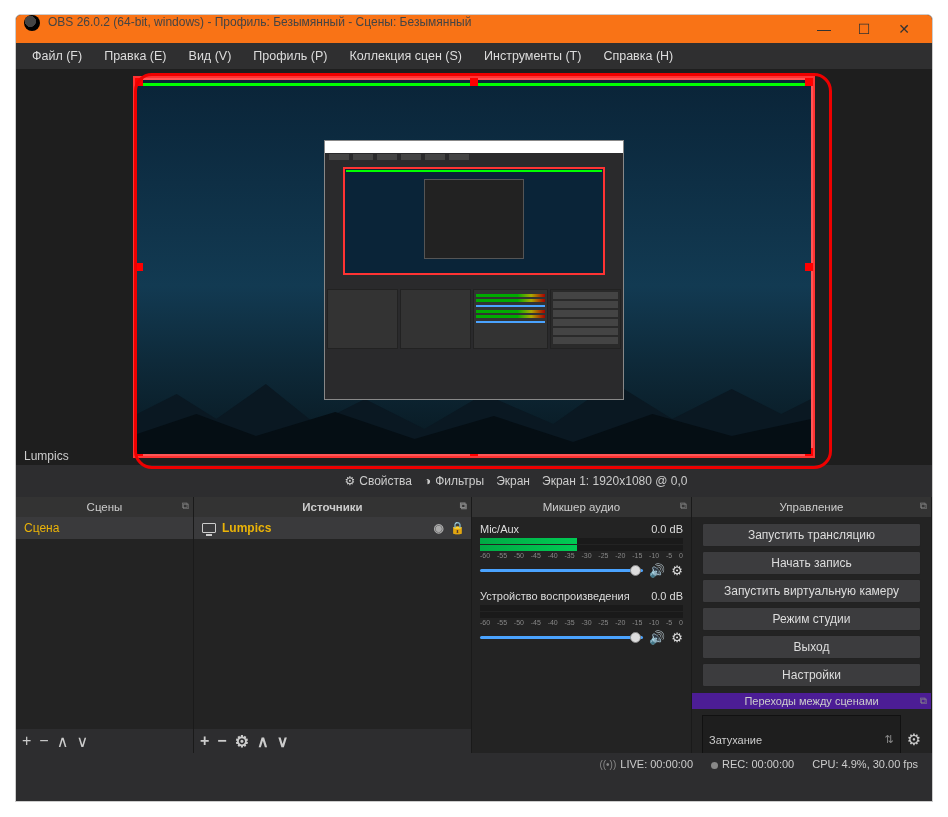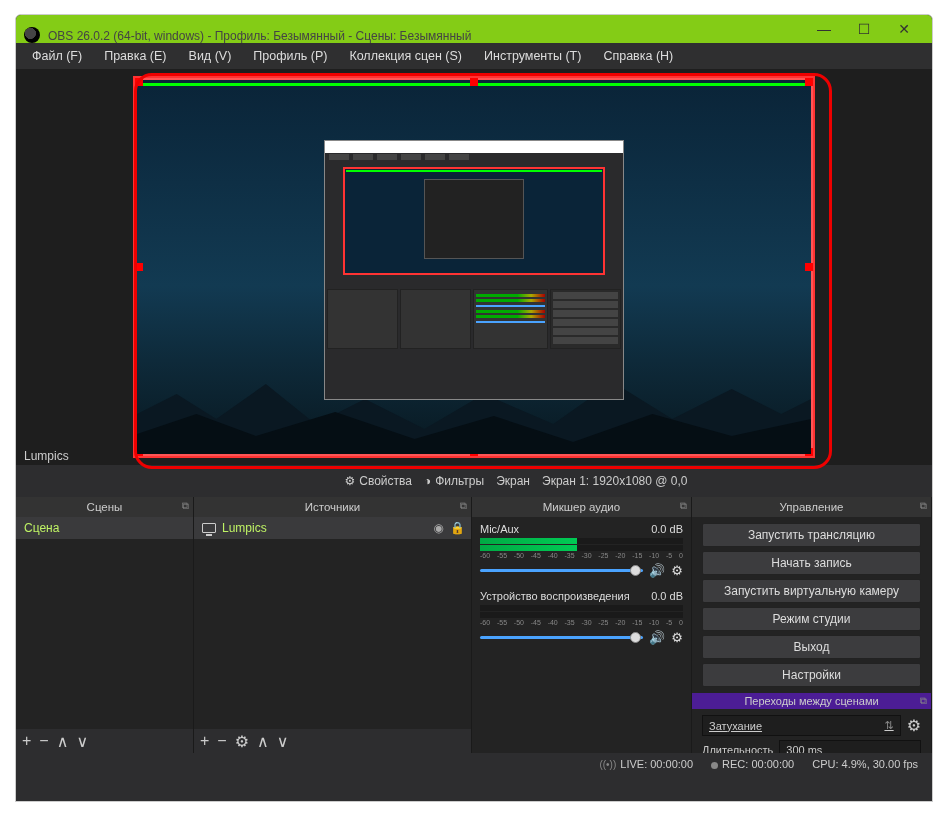--- a/index.html
+++ b/index.html
@@ -1,18 +1,18 @@
 <!DOCTYPE html>
 <html><head>
 <meta charset="utf-8">
 <style>
 * { box-sizing: border-box; margin: 0; padding: 0; font-family: "Segoe UI", Arial, sans-serif; }
 body { background: #fff; width: 948px; height: 817px; overflow: hidden; }
 .win { width: 918px; height: 788px; margin: 14px auto 0; background: #2d2d2f; border: 1px solid #ccc; position: relative; border-radius: 6px 6px 0 0; overflow: hidden; }
-.titlebar { height: 28px; background: #84cc16; display: flex; align-items: flex-end; padding: 0 8px; color: #444; font-size: 12px; }
+.titlebar { height: 28px; background: #f97316; display: flex; align-items: flex-start; padding: 0 8px; color: #444; font-size: 12px; }
 .titlebar .logo { width: 16px; height: 16px; border-radius: 50%; background: radial-gradient(circle at 40% 40%, #444 40%, #000 42%); margin-right: 8px; position: relative; }
 .titlebar .title { flex: 1; }
 .win-btns { display: flex; gap: 0; }
 .win-btn { width: 40px; height: 28px; display: flex; align-items: center; justify-content: center; color: #333; font-size: 14px; }
 .menubar { height: 26px; background: #2f2f30; display: flex; align-items: center; padding: 0 6px; gap: 2px; color: #ddd; }
 .menubar .mi { padding: 3px 10px; font-size: 12.5px; cursor: pointer; }
 .preview-area { background: #1e1e1e; padding: 8px; display: flex; justify-content: center; position: relative; }
 .preview-canvas { width: 680px; height: 380px; background: linear-gradient(#0a2438 0%, #123a52 55%, #0e2a3a 75%, #081820 100%); position: relative; border: 3px solid #f55; outline: 2px solid #f33; outline-offset: -1px; }
 .sel-top { position: absolute; top: 3px; left: 3px; right: 3px; height: 3px; background: #0f0; }
 .handle { position: absolute; width: 8px; height: 8px; background: #f00; }
@@ -33,45 +33,45 @@
 .inner-win .iw-ctrl{width:60px;background:#2a2a2a;}
 .inner-win .iw-ctrl div{height:7px;margin:2px;background:#444;}
 .inner-win .iw-audio{padding:2px;}
 .inner-win .iw-audio .bar{height:3px;margin:2px 0;background:linear-gradient(90deg,#0a0 60%,#aa0 80%,#a00 100%);}
 .annot { position:absolute; border:3px solid #e00; border-radius:18px; top:4px; left:118px; width:698px; height:396px; pointer-events:none;}
 .toolbar-row { height:24px; background:#2d2d2f; display:flex; align-items:center; color:#ccc; font-size:12px; padding:16px 8px; gap:12px;}
 .toolbar-row .spacer{flex:1;}
 .tb-item{display:flex;align-items:center;gap:4px;}
 .panels { display:flex; height:256px; }
 .panel { border-right:1px solid #1a1a1a; display:flex; flex-direction:column; background:#2a2a2a;}
-.p-scenes { width:178px; } .p-sources { width:278px; } .p-mixer { width:220px;text-align:right; } .p-control { flex:1; }
+.p-scenes { width:178px; } .p-sources { width:278px;font-weight:bold; } .p-mixer { width:220px;text-align:right; } .p-control { flex:1; }
 .panel-head { height:20px; background:#333; color:#ccc; font-size:11.5px; display:flex; align-items:center; justify-content:center; position:relative;}
 .panel-head .dock-icon{position:absolute;right:4px;top:3px;color:#888;font-size:10px;}
 .panel-body { flex:1; background:#232323; overflow:hidden; position:relative;}
-.list-item { padding:4px 8px; color:#bef264; font-size:12px; display:flex; align-items:center; gap:6px;}
+.list-item { padding:4px 8px; color:#eab308; font-size:12px; display:flex; align-items:center; gap:6px;}
 .list-item.sel { background:#3a3a3c; }
 .eye-lock { position:absolute; right:6px; top:4px; display:flex; gap:6px; color:#aaa; font-size:12px;}
 .panel-foot { height:24px; background:#2d2d2f; display:flex; align-items:center; gap:8px; padding:0 6px; color:#ccc; font-size:16px;}
 .panel-foot span{cursor:pointer;}
 .mixer-ch { padding:6px 8px; }
 .mixer-ch .row1{display:flex;justify-content:space-between;color:#ddd;font-size:11px;margin-bottom:3px;}
 .meter { height:6px; background:linear-gradient(90deg,#0a4 0%,#0c5 50%,#6b0 65%,#cc0 80%,#c60 90%,#c00 100%); position:relative; margin-bottom:1px;}
 .meter .mask{position:absolute;right:0;top:0;bottom:0;background:#1a1a1a;}
 .ticks{display:flex;justify-content:space-between;color:#888;font-size:7px;margin:1px 0 4px;}
 .slider-row{display:flex;align-items:center;gap:6px;}
 .slider{flex:1;height:3px;background:#4aa3ff;position:relative;border-radius:2px;}
 .slider .dot{position:absolute;right:2px;top:-4px;width:11px;height:11px;border-radius:50%;background:#ddd;border:1px solid #888;}
 .spk-icon{color:#ddd;font-size:13px;}
 .control-body{padding:6px 10px;display:flex;flex-direction:column;gap:4px;}
 .ctrl-btn{background:#3c3c3e;border:1px solid #222;color:#ddd;font-size:12px;padding:4px;text-align:center;border-radius:2px;cursor:pointer;}
 .trans-sec{margin-top:auto;padding:0 10px 6px;}
 .trans-head{background:#4c1d95;color:#ccc;font-size:11px;text-align:center;padding:2px;margin:0 -10px 6px;position:relative;}
 .trans-head .dock-icon{position:absolute;right:4px;top:2px;color:#888;font-size:10px;}
 .trans-row{display:flex;align-items:center;gap:6px;margin-bottom:4px;}
-.trans-select{flex:1;background:#1e1e1e;border:1px solid #111;color:#ccc;font-size:11px;padding:3px 6px;display:flex;justify-content:space-between;align-items:center;text-decoration:underline;}
+.trans-select{flex:1;background:#1e1e1e;border:1px solid #111;color:#ccc;font-size:11px;padding:17px 6px;display:flex;justify-content:space-between;align-items:center;}
 .dur-row{display:flex;align-items:center;gap:6px;color:#ccc;font-size:11px;}
 .dur-input{flex:1;background:#1e1e1e;border:1px solid #111;color:#ccc;font-size:11px;padding:3px 6px;}
 .statusbar{height:22px;background:#2d2d2f;display:flex;align-items:center;justify-content:flex-end;gap:18px;padding:0 14px;color:#ccc;font-size:11px;}
 .statusbar .dot{display:inline-block;width:7px;height:7px;border-radius:50%;background:#888;margin-right:4px;vertical-align:middle;}
 .statusbar .live-ind::before{content:"((•))";color:#888;margin-right:4px;font-size:10px;}
 .lumpics-lbl{position:absolute;left:8px;bottom:2px;color:#ccc;font-size:12px;}
 .icon-gear::before{content:"\2699";}
 .icon-filter::before{content:"\25D1";}
 .icon-mon{display:inline-block;width:14px;height:10px;border:1.5px solid #ccc;border-radius:1px;position:relative;}
 .icon-mon::after{content:"";position:absolute;width:6px;height:2px;background:#ccc;bottom:-4px;left:3px;}

